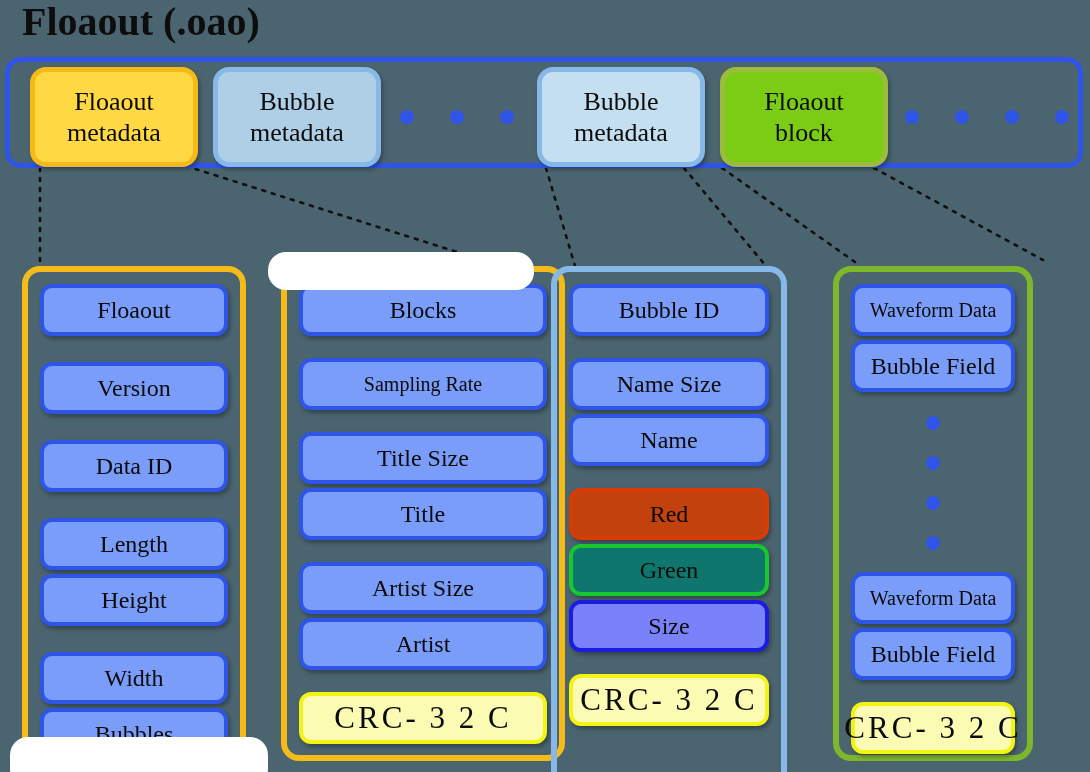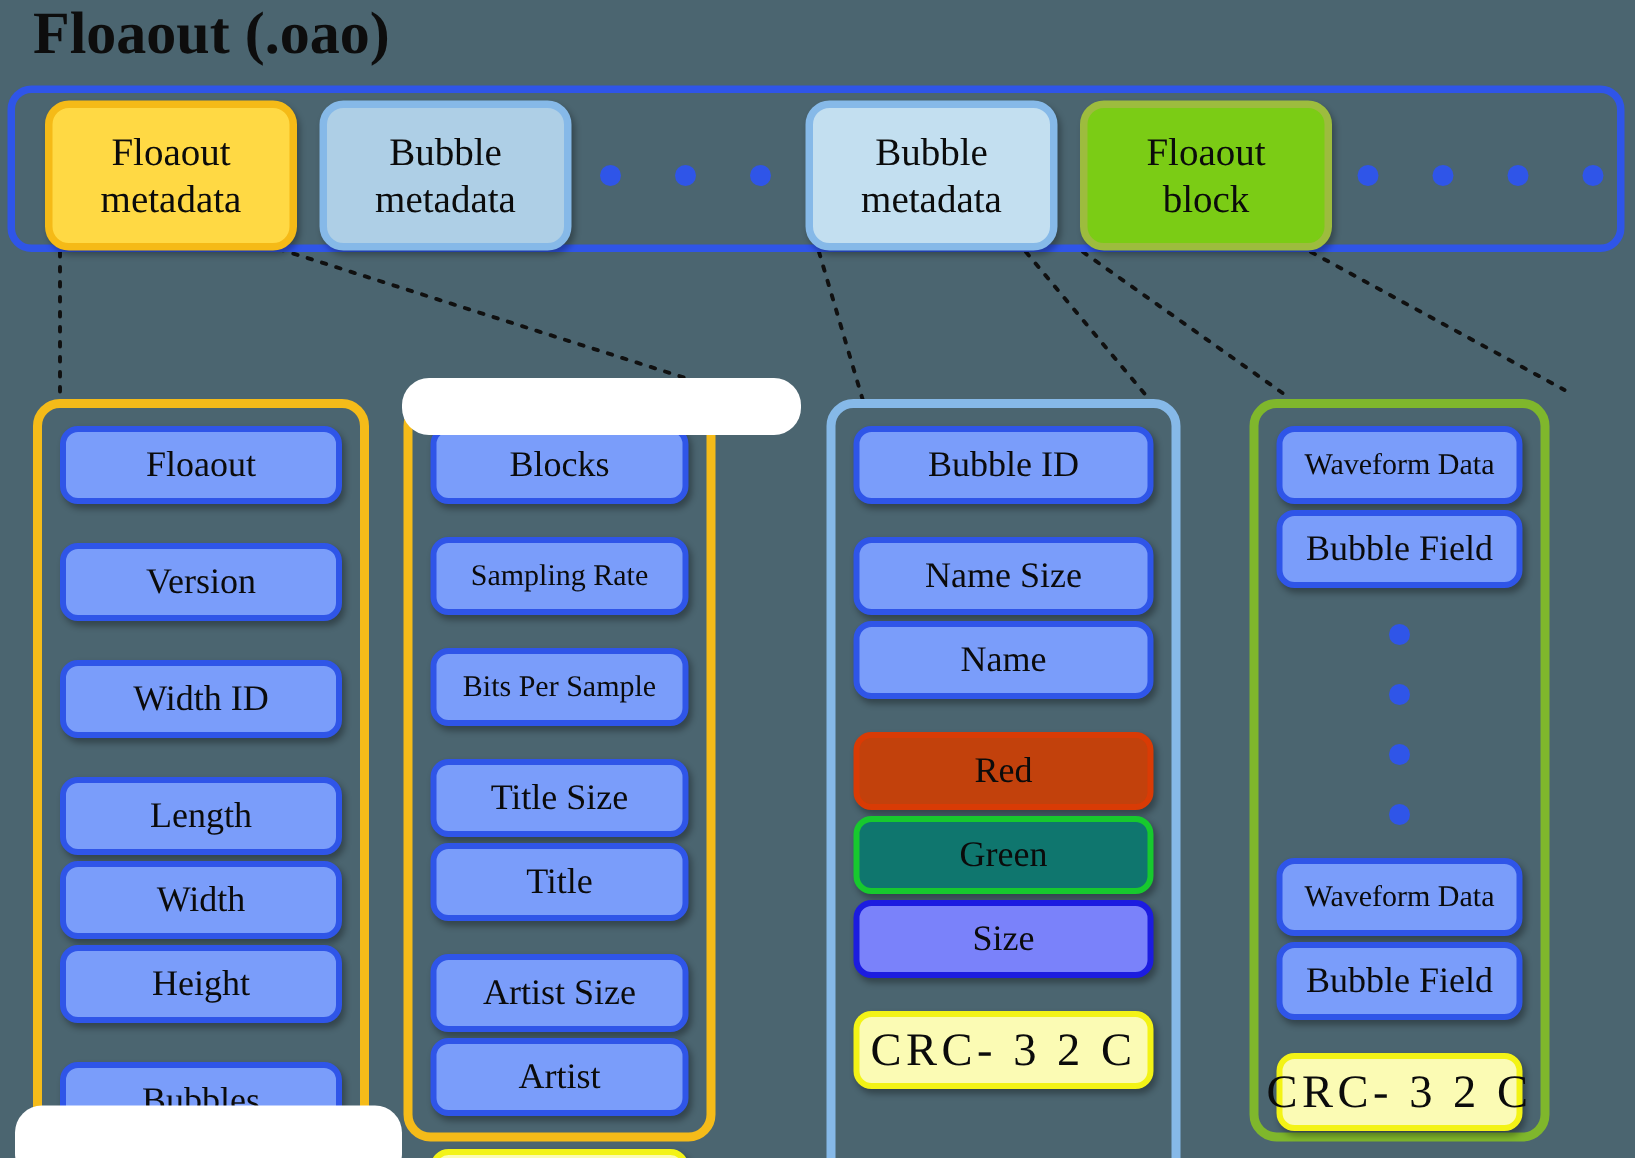--- a/index.html
+++ b/index.html
@@ -105,21 +105,21 @@
   .column {
     position: absolute;
     box-sizing: border-box;
     border-radius: 18px;
   }
   #col-floaout-metadata {
     left: 22px; top: 266px; width: 224px; height: 495px;
     border: 6px solid #f5bb19;
   }
   #col-blocks {
-    left: 269px; top: 266px; width: 208px; height: 495px;
+    left: 281px; top: 266px; width: 284px; height: 495px;
     border: 6px solid #f5bb19;
   }
   #col-bubble-metadata {
     left: 551px; top: 266px; width: 236px; height: 586px;
     border: 6px solid #86b9e8;
   }
   #col-floaout-block {
     left: 833px; top: 266px; width: 200px; height: 495px;
     border: 6px solid #7fb72c;
   }
@@ -240,33 +240,32 @@
     <div class="dot"></div>
     <div class="dot"></div>
     <div class="dot"></div>
     <div class="dot"></div>
   </div>
 
 <div class="column" id="col-floaout-metadata">
   <div class="col-inner">
       <div class="field  gap-after-lg">Floaout</div>
       <div class="field  gap-after-lg">Version</div>
-      <div class="field  gap-after-lg">Width ID</div>
+      <div class="field  gap-after-lg">Data ID</div>
       <div class="field  ">Length</div>
+      <div class="field  gap-after-lg">Height</div>
       <div class="field  ">Width</div>
-      <div class="field  gap-after-lg">Height</div>
       <div class="field  ">Bubbles</div>
     </div>
 </div>
 
 <div class="column" id="col-blocks">
   <div class="col-inner">
       <div class="field  gap-after">Blocks</div>
       <div class="field small gap-after">Sampling Rate</div>
-      <div class="field small gap-after">Bits Per Sample</div>
       <div class="field  ">Title Size</div>
       <div class="field  gap-after">Title</div>
       <div class="field  ">Artist Size</div>
       <div class="field  gap-after">Artist</div>
       <div class="field crc ">CRC- 3 2 C</div>
     </div>
 </div>
 
 <div class="column" id="col-bubble-metadata">
   <div class="col-inner">

